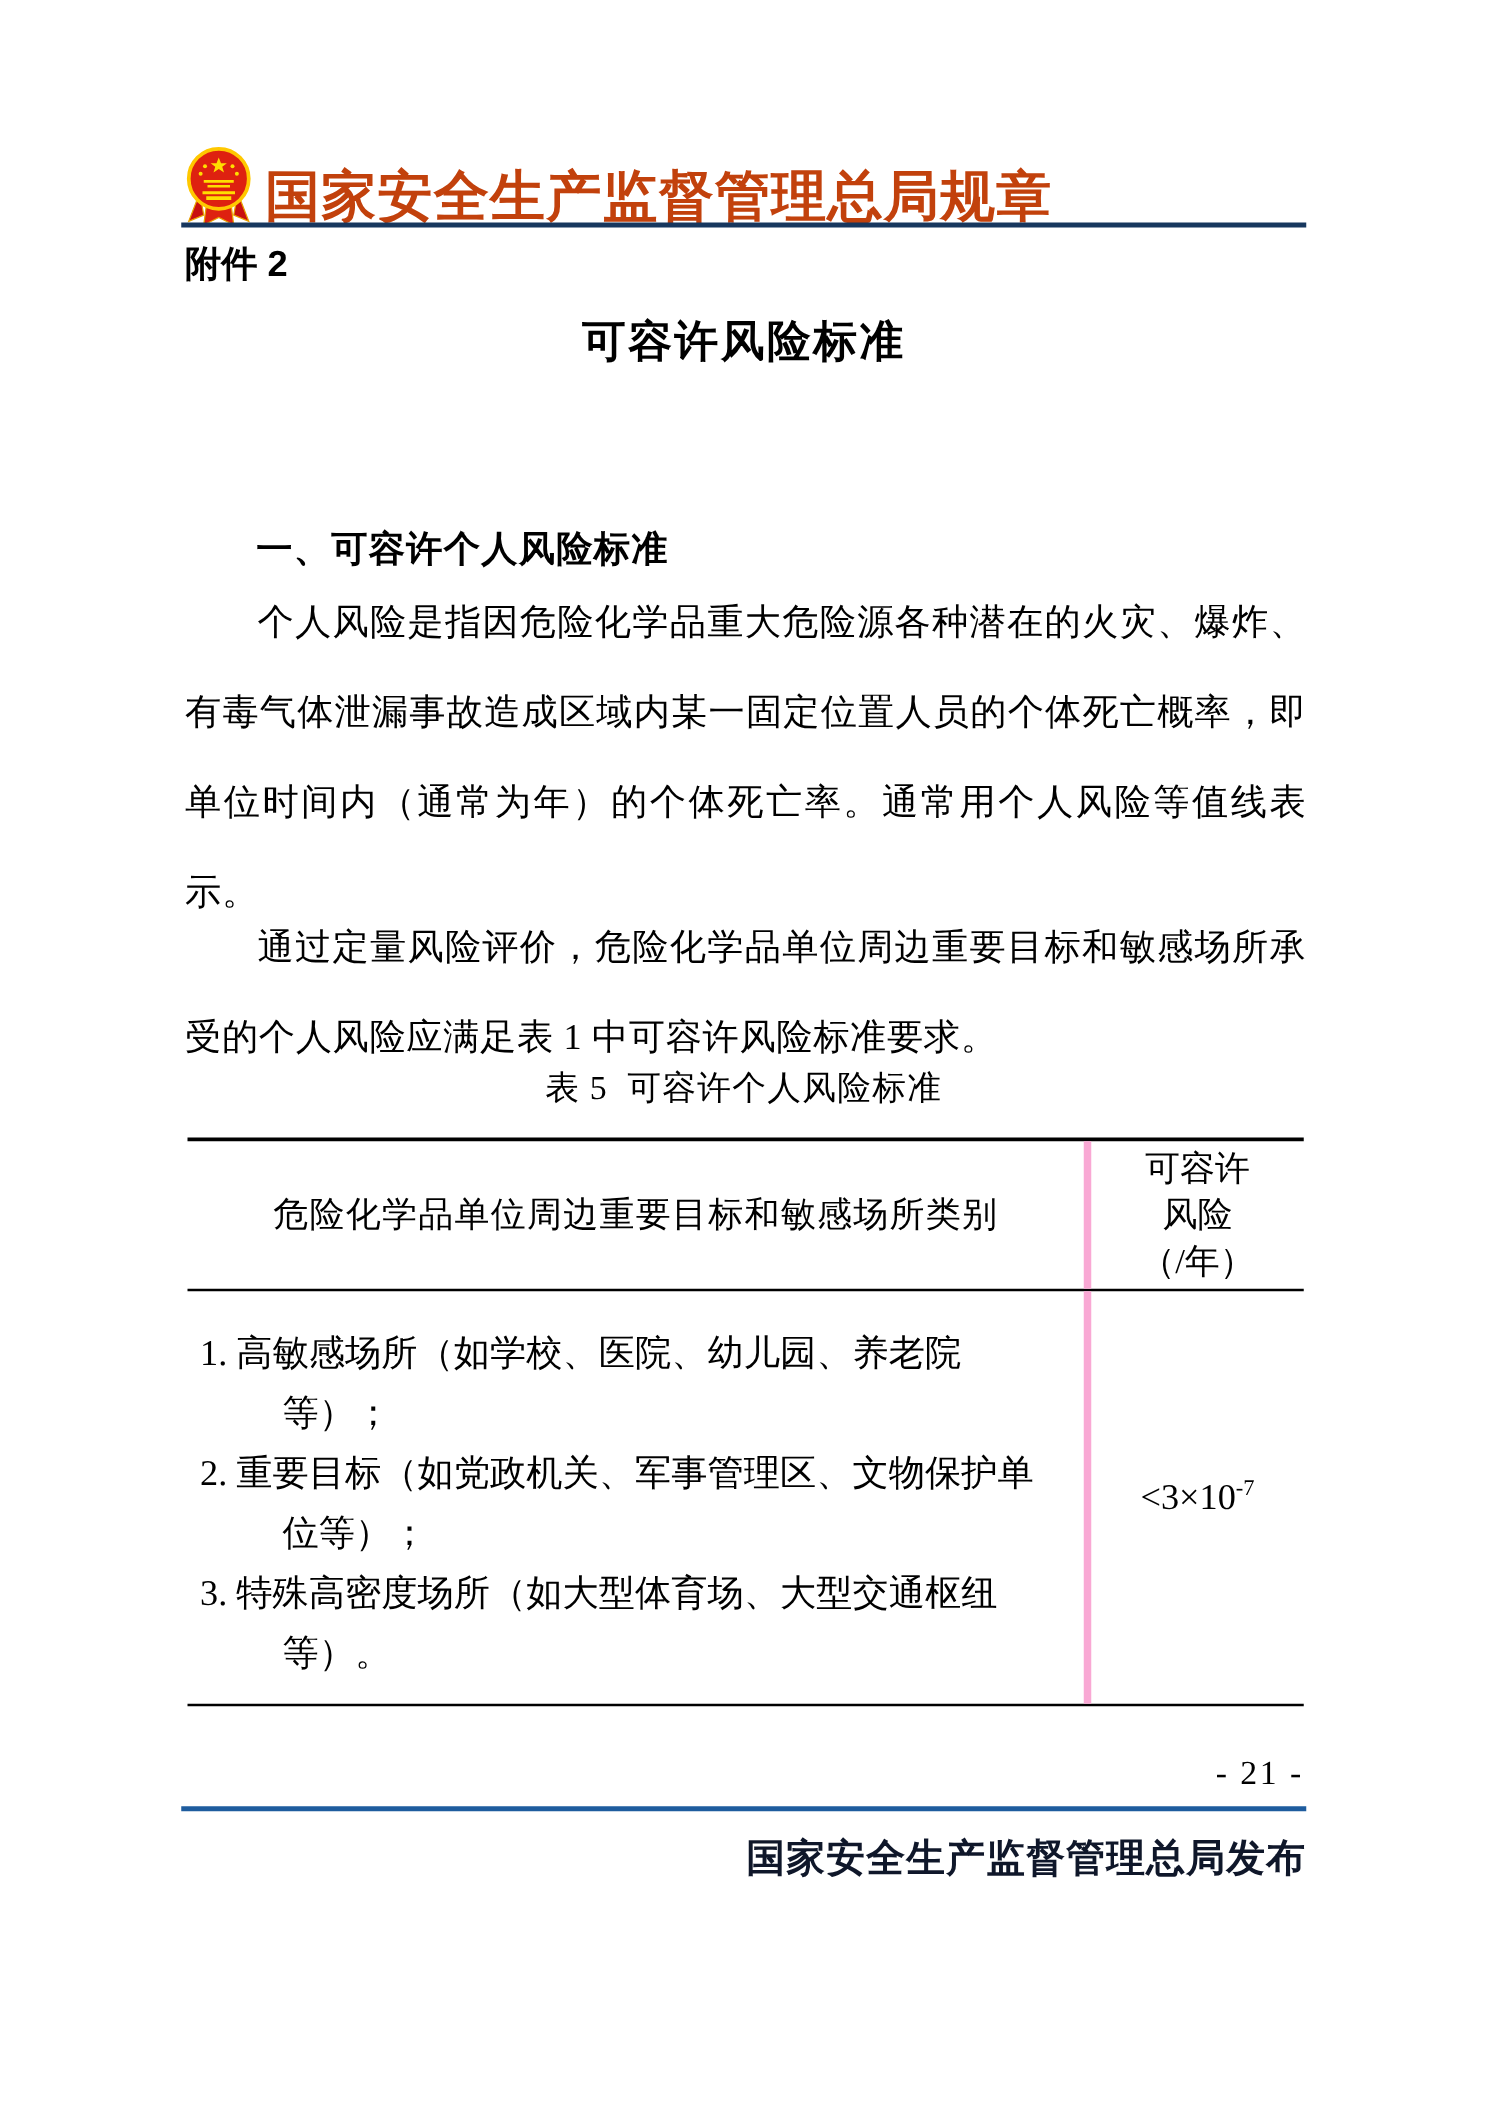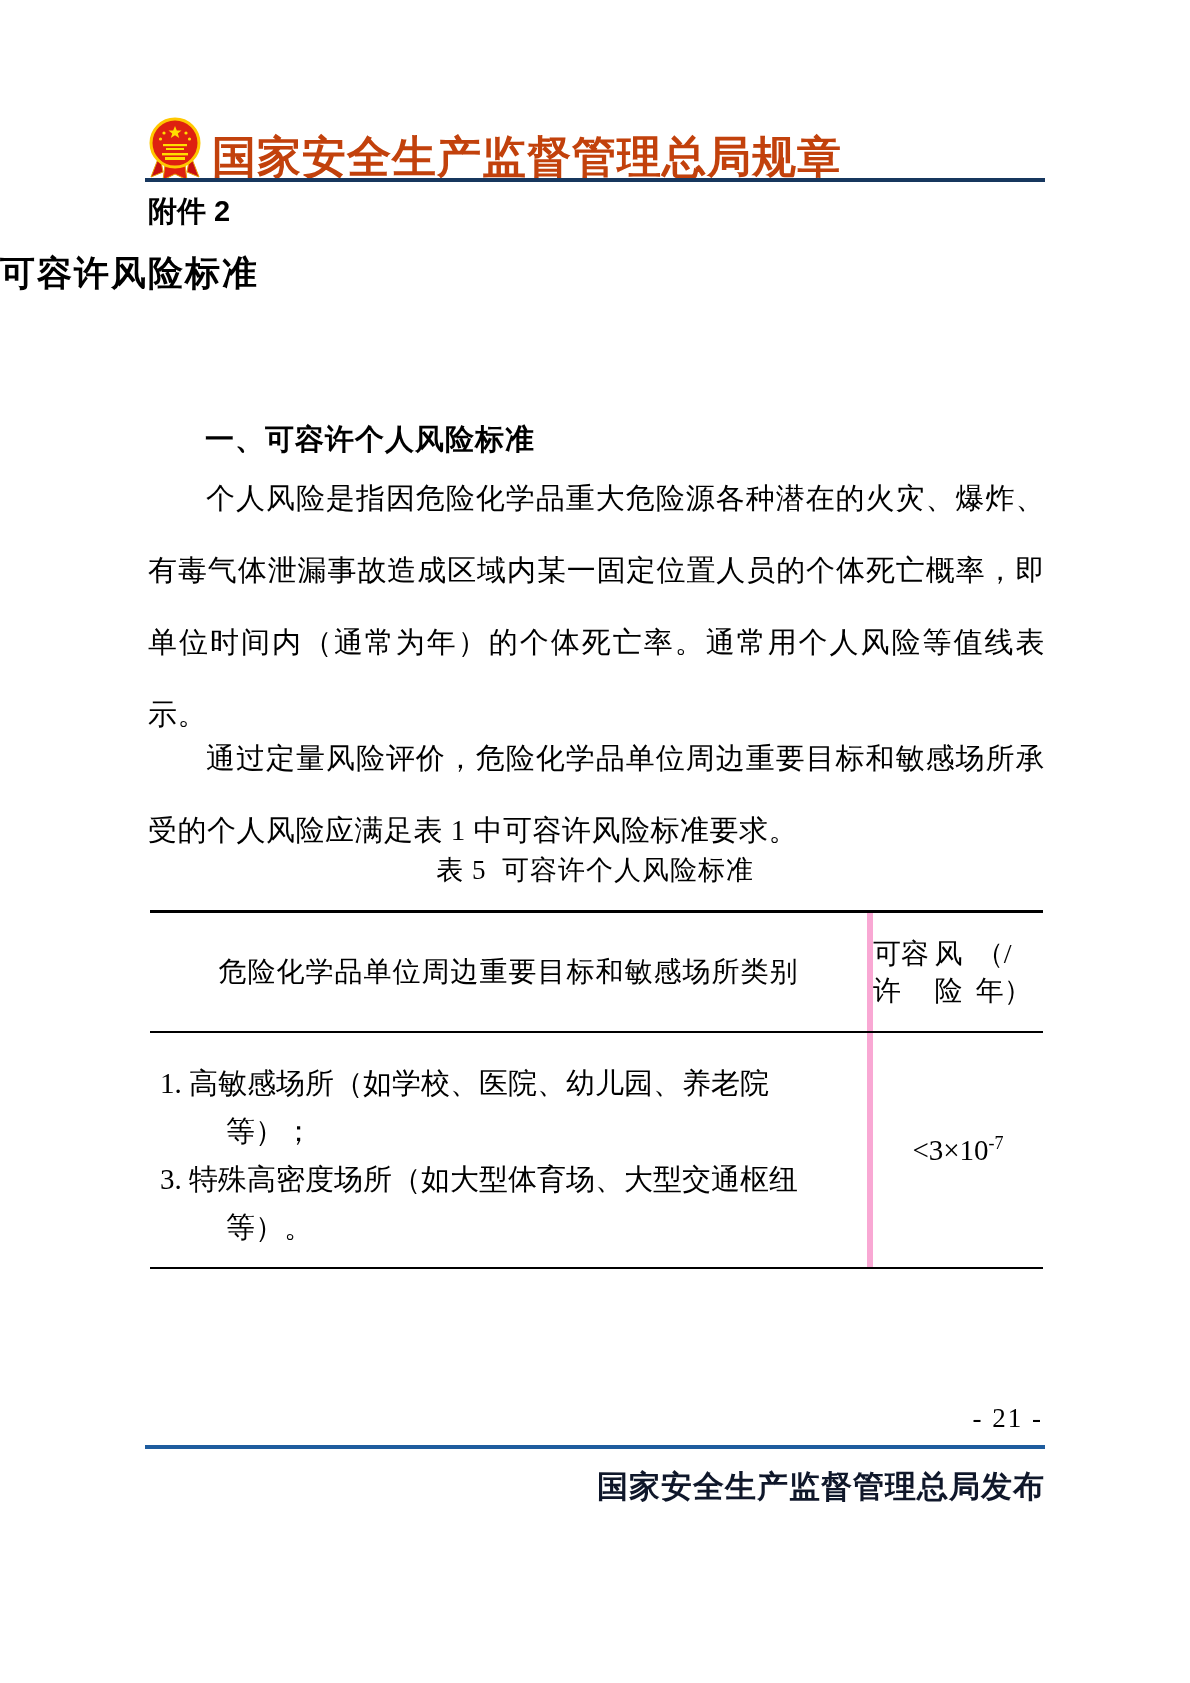--- a/index.html
+++ b/index.html
@@ -15,21 +15,21 @@
     font-size:44px;color:#c2410c;letter-spacing:1px;white-space:nowrap;
   }
   .header-rule{position:absolute;left:145px;top:178px;width:900px;height:4px;background:#17375E;}
   .attachment-label{
     position:absolute;left:148px;top:192px;
     font-family:"Liberation Sans", sans-serif;font-weight:600;
     font-size:29px;color:#000;white-space:pre;
   }
   
   .doc-title{
-    position:absolute;left:0;top:250px;width:1190px;text-align:left;
+    position:absolute;left:0;top:250px;width:1190px;text-align:center;
     font-family:"Liberation Sans", sans-serif;font-weight:bold;font-size:35px;letter-spacing:2px;
   }
   .section-heading{
     position:absolute;left:205px;top:420px;
     font-family:"Liberation Sans", sans-serif;font-weight:bold;font-size:29px;letter-spacing:1px;
   }
   
   .para{
     position:absolute;left:148px;width:897px;
     font-size:29px;line-height:72px;
@@ -51,21 +51,21 @@
   .t-row.header{border-bottom:2px solid #000;height:118px;}
   .t-cell-left{
     width:723px;border-right:6px solid #f9a8d4;box-sizing:border-box;
   }
   .t-cell-right{flex:1;}
   .t-row.header .t-cell-left{
     display:flex;align-items:center;justify-content:center;
     font-size:28px;letter-spacing:1px;
   }
   .t-row.header .t-cell-right{
-    display:flex;flex-direction:row;align-items:center;justify-content:center;
+    display:flex;flex-direction:column;align-items:center;justify-content:center;
     font-size:28px;line-height:37px;
   }
   .t-row.body{min-height:212px;}
   .t-row.body .t-cell-left{padding:26px 12px 16px 10px;}
   .t-row.body .t-cell-right{
     display:flex;align-items:center;justify-content:center;font-size:29px;
   }
   .cat-item{
     font-size:29px;line-height:48px;
     padding-left:66px;text-indent:-66px;letter-spacing:0;
@@ -129,20 +129,21 @@
       <div class="t-cell-left">危险化学品单位周边重要目标和敏感场所类别</div>
       <div class="t-cell-right">
         <span>可容许</span>
         <span>风险</span>
         <span>（/年）</span>
       </div>
     </div>
     <div class="t-row body">
       <div class="t-cell-left">
         <div class="cat-item">1. 高敏感场所（如学校、医院、幼儿园、养老院等）；</div>
+        <div class="cat-item">2. 重要目标（如党政机关、军事管理区、文物保护单位等）；</div>
         <div class="cat-item">3. 特殊高密度场所（如大型体育场、大型交通枢纽等）。</div>
       </div>
       <div class="t-cell-right">
         <span class="risk-value"><span>&lt;3×10</span><sup>-7</sup></span>
       </div>
     </div>
   </div>
 
   <div class="page-number">- 21 -</div>
 

